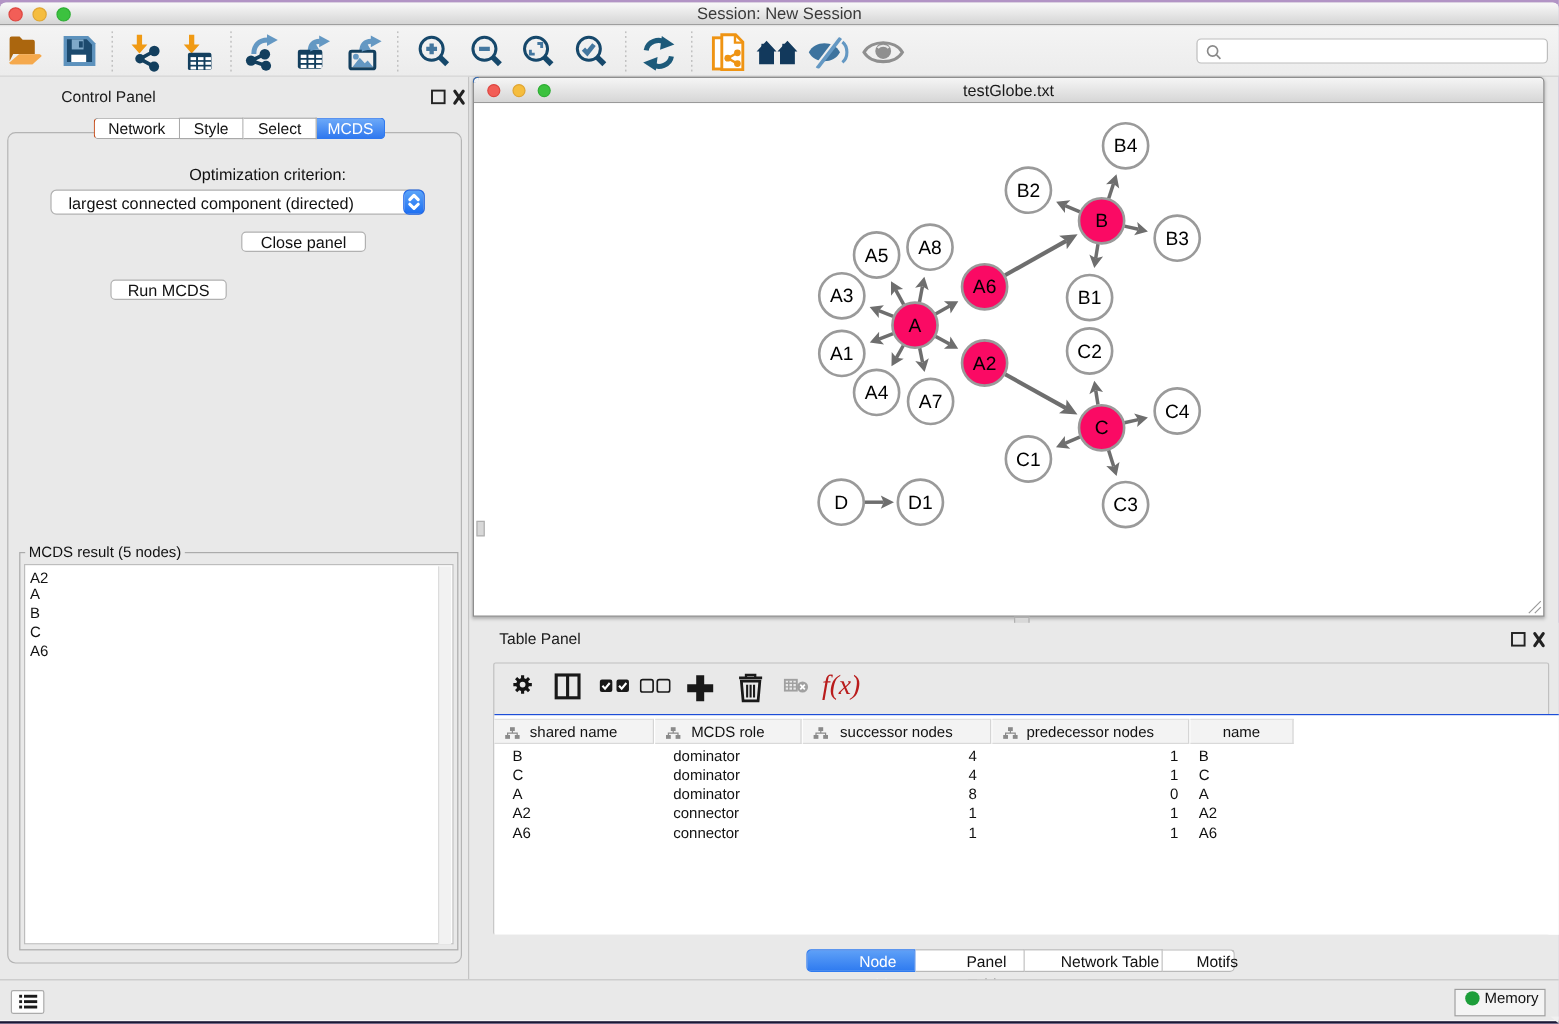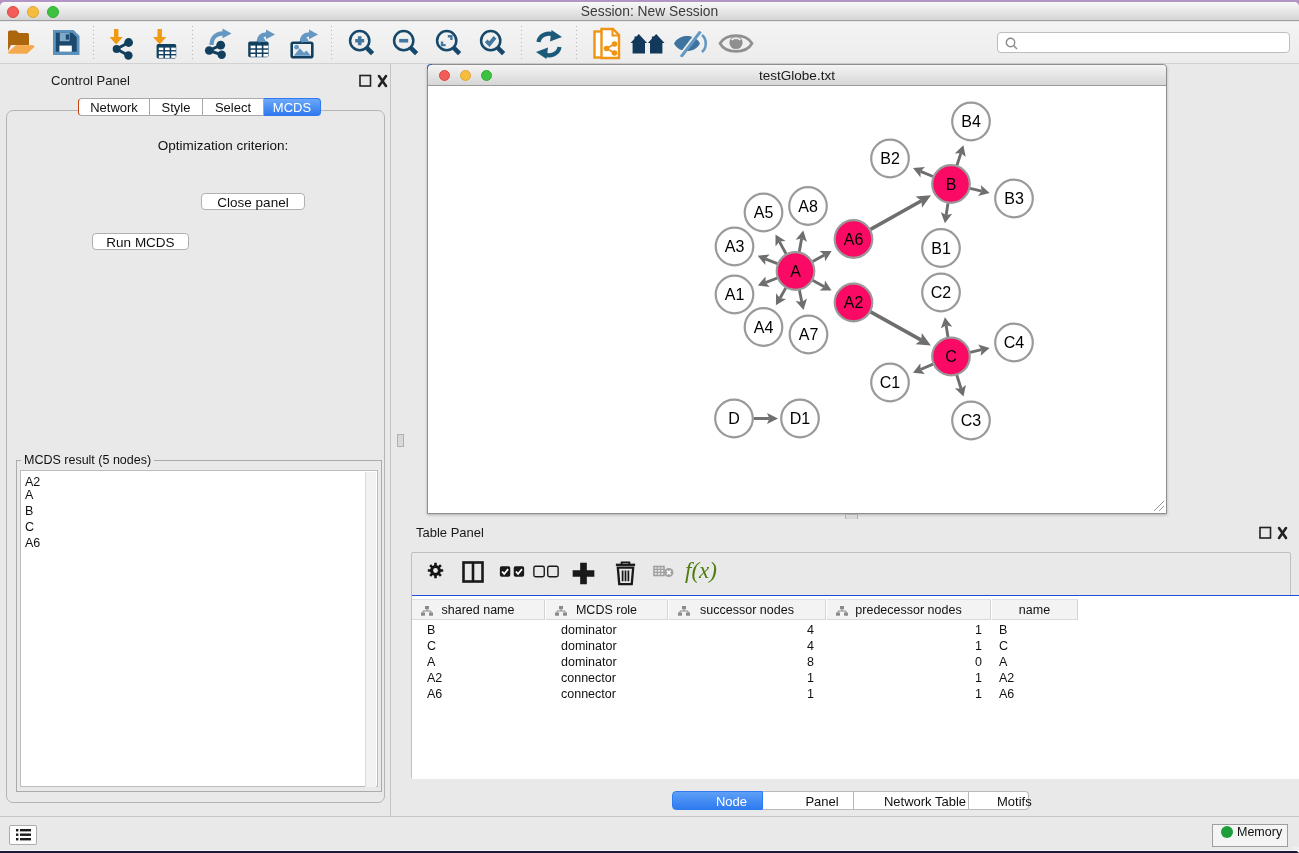--- a/index.html
+++ b/index.html
@@ -25,21 +25,21 @@
 #dropdown { position:absolute; left:42px; top:94px; width:312px; height:21px; background:#fff; border:1px solid #b1b1b1; border-radius:5px; }
 #dropdown .txt { position:absolute; left:14px; top:2.5px; font-size:13.5px; color:#111; }
 #stepper { position:absolute; right:-1px; top:-1px; width:18px; height:21px; border-radius:5px; background:linear-gradient(#5ba4f9,#1d6ff2); border:1px solid #2168e8; box-sizing:border-box; }
 .btn { position:absolute; height:17px; background:#fff; border:1px solid #b1b1b1; border-radius:4px; text-align:center; font-size:13.5px; color:#111; line-height:17px; }
 #groupbox { position:absolute; left:16px; top:396px; width:366px; height:332px; border:1px solid #ababab; }
 #grouplabel { position:absolute; left:4px; top:-8px; background:#e9e9e9; padding:0 3px; font-size:12.5px; color:#111; }
 #mcdslist { position:absolute; left:3px; top:9px; width:358px; height:317px; background:#fff; border:1px solid #bdbdbd; font-size:12.5px; color:#111; }
 #mcdslist .sb { position:absolute; right:1px; top:1px; width:11px; height:315px; background:#f2f2f2; border-left:1px solid #dcdcdc; }
 #mcdslist div.it { padding-left:4px; height:16px; line-height:16px; }
 
-#netwin { position:absolute; left:427px; top:62px; width:740px; height:449.5px; background:#fff; border:1px solid #8e8e8e; border-radius:4px 4px 0 0; box-shadow:0 1px 3px rgba(0,0,0,0.25); }
+#netwin { position:absolute; left:394px; top:62px; width:893px; height:449.5px; background:#fff; border:1px solid #8e8e8e; border-radius:4px 4px 0 0; box-shadow:0 1px 3px rgba(0,0,0,0.25); }
 #nettitle { position:absolute; left:0; top:0; width:100%; height:21px; background:linear-gradient(#f5f5f5,#d6d6d6); border-bottom:1px solid #9a9a9a; border-radius:4px 4px 0 0; }
 .tl2 { position:absolute; top:5px; width:11px; height:11px; border-radius:50%; }
 #nettext { position:absolute; top:3px; width:100%; text-align:center; font-size:13.5px; color:#1a1a1a; }
 
 #tpanel { position:absolute; left:404px; top:517px; width:895px; height:297px; background:#e9e9e9; }
 #tpTitle { position:absolute; left:12px; top:6px; font-size:13px; color:#1a1a1a; }
 #tbox { position:absolute; left:7px; top:33px; width:880px; height:227px; border:1px solid #c0c0c0; border-radius:2px; background:#e9e9e9; }
 #ttable { position:absolute; left:0px; top:42px; width:1012px; height:184px; background:#fff; border-top:1px solid #1d4ed8; }
 .hdr { position:absolute; top:3px; height:21px; background:#f3f3f3; border-right:1px solid #d5d5d5; border-top:1px solid #e0e0e0; border-bottom:1px solid #d9d9d9; font-size:12.5px; color:#111; text-align:center; line-height:21px; }
 .cell { position:absolute; font-size:12.5px; color:#111; height:16px; line-height:16px; }
@@ -208,20 +208,27 @@
       <path d="M20 2 L27 12 M27 2 L20 12" stroke="#222" stroke-width="2.6" stroke-linecap="round"></path>
     </svg>
     <div id="cpBox"></div>
     <div class="tabs" style="left:78px;top:34px;">
       <div class="tab first" style="width:72px;">Network</div>
       <div class="tab" style="width:53px;">Style</div>
       <div class="tab" style="width:61px;">Select</div>
       <div class="tab sel last" style="width:57px;">MCDS</div>
     </div>
     <div id="optLabel">Optimization criterion:</div>
+    <div id="dropdown">
+        <span class="txt">largest connected component (directed)</span>
+      <div id="stepper"><svg width="16" height="19" viewBox="0 0 16 19">
+            <path d="M4.5 7.3 L8 3.8 L11.5 7.3" fill="none" stroke="#fff" stroke-width="2.6" stroke-linecap="round" stroke-linejoin="round"></path>
+            <path d="M4.5 11.2 L8 14.7 L11.5 11.2" fill="none" stroke="#fff" stroke-width="2.6" stroke-linecap="round" stroke-linejoin="round"></path>
+          </svg></div>
+    </div>
     <div class="btn" style="left:92px;top:129px;width:97px;margin-top:40px;">Run MCDS</div>
     <div class="btn" style="left:201px;top:129px;width:104px;">Close panel</div>
     <div id="groupbox">
       <div id="grouplabel">MCDS result (5 nodes)</div>
       <div id="mcdslist">
         <div class="sb"></div>
         <div class="it" style="padding-top:3px">A2</div>
           <div class="it">A</div>
           <div class="it">B</div>
           <div class="it">C</div>
@@ -371,21 +378,21 @@
  <path d="M10 12 v11 M13 12 v11 M16 12 v11" stroke="#191919" stroke-width="1.8"></path>
 </svg>
 <svg class="ic" style="left:241px;top:12px" width="21" height="15" viewBox="0 0 21 15">
  <g stroke="#a0a0a0" fill="none">
   <rect x="1" y="1.5" width="10" height="9" stroke-width="1.6"></rect>
   <path d="M1 4.4 h10 M1 7.4 h10 M4.3 2 v8 M7.6 2 v8" stroke-width="1.2"></path>
  </g>
  <circle cx="15.8" cy="7.5" r="4.6" fill="#a0a0a0"></circle>
  <path d="M13.9 5.6 l3.8 3.8 M17.7 5.6 l-3.8 3.8" stroke="#fff" stroke-width="1.5"></path>
 </svg>
-<text class="ic" style="left:273px;top:5px;position:absolute;font-family:'Liberation Serif',serif;font-style:italic;font-size:23px;color:#4d7c0f;">f(x)</text>
+<text class="ic" style="left:273px;top:5px;position:absolute;font-family:'Liberation Serif',serif;font-style:italic;font-size:23px;color:#b91c1c;">f(x)</text>
 </div>
       <div id="ttable">
         <div class="hdr" style="left:0px;width:133px;border-left:none;"><svg width="14" height="12" viewBox="0 0 14 12" style="position:absolute;left:8px;top:5px">
               <g fill="#8a8a8a">
                 <rect x="5" y="1" width="4" height="3.2"></rect>
                 <rect x="1" y="7.5" width="4" height="3.2"></rect>
                 <rect x="9" y="7.5" width="4" height="3.2"></rect>
               </g>
               <path d="M7 4 v2 M3 7.5 V6 h8 v1.5" stroke="#8a8a8a" fill="none"></path>
             </svg>shared name</div>

